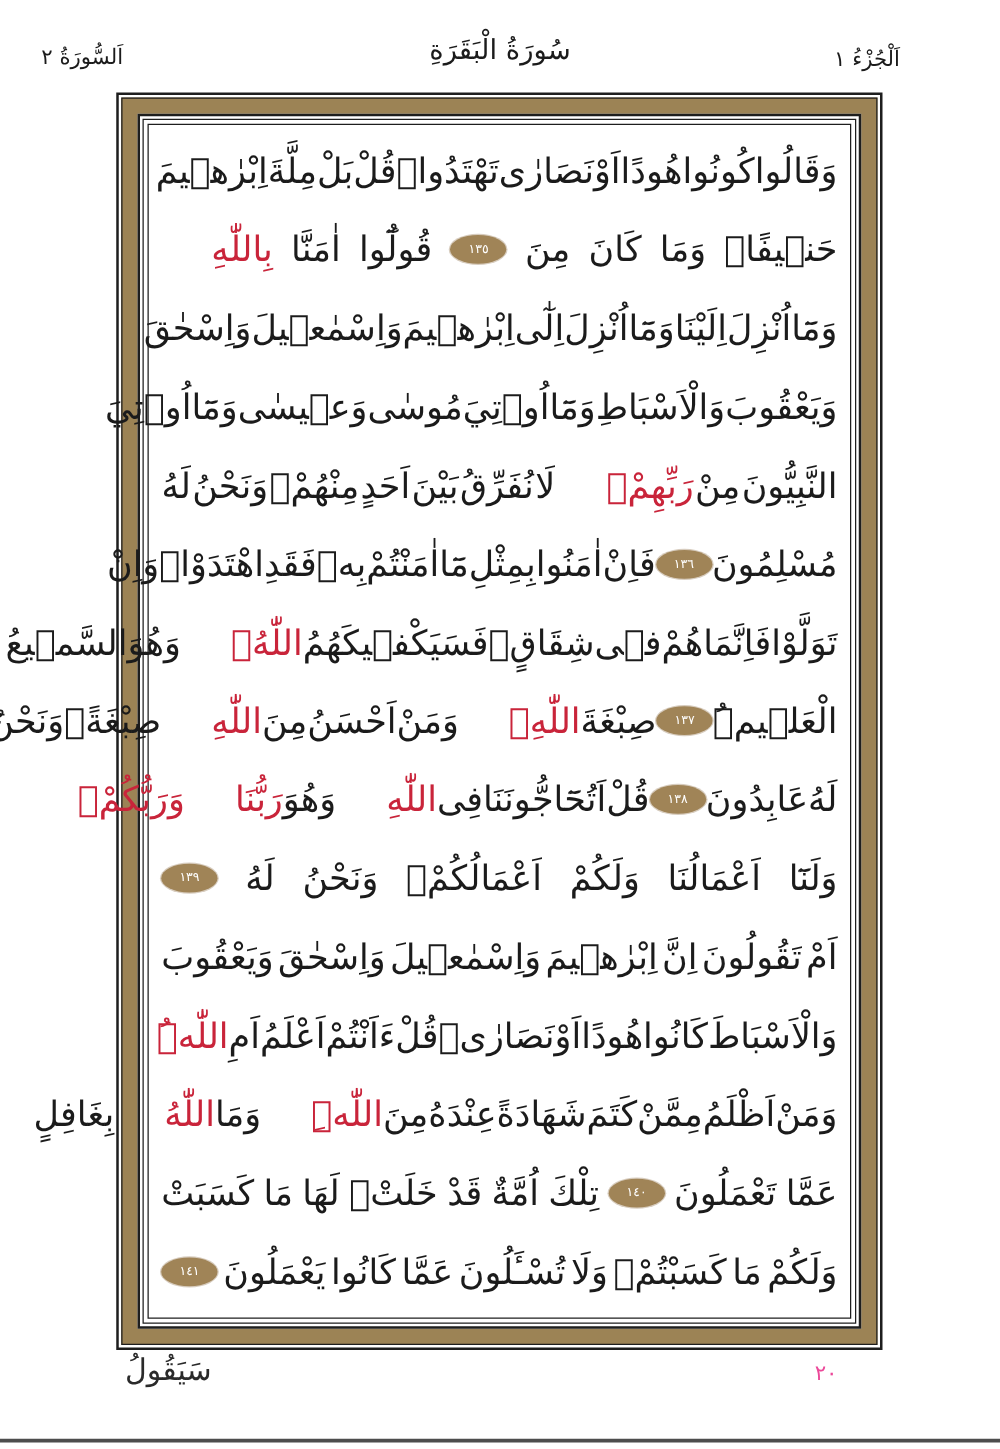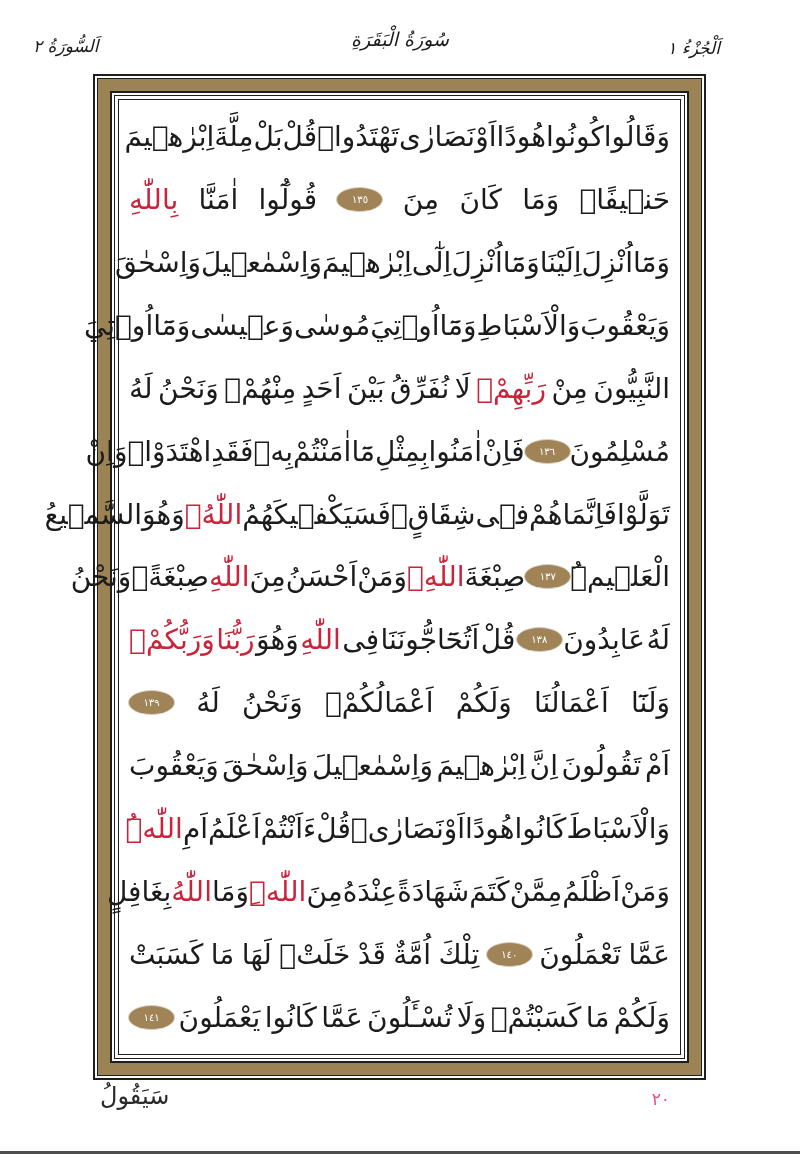--- a/index.html
+++ b/index.html
@@ -2,40 +2,40 @@
 <html lang="ar"><head>
 <meta charset="utf-8">
 <style>
   html,body{margin:0;padding:0;}
   body{background:#ffffff;font-family:"DejaVu Sans",sans-serif;}
   #page{
     position:relative;width:800px;height:1159px;background:#ffffff;overflow:hidden;
     --tan:#9c8355;--ink:#1b1b1b;--red:#c9243a;--marker:#a08457;
   }
   
-  .hdr{position:absolute;color:var(--ink);font-size:17px;direction:rtl;white-space:nowrap;font-style:italic;}
+  .hdr{position:absolute;color:var(--ink);font-size:17px;direction:rtl;white-space:nowrap;}
   .hdr-right{top:38px;right:80px;text-align:right;}
-  .hdr-center{top:28px;left:0;right:0;text-align:center;font-size:19px;}
+  .hdr-center{top:28px;left:0;right:0;text-align:center;font-size:22px;}
   .hdr-left{top:36px;left:33px;}
   
   .f1{position:absolute;left:93px;top:74px;width:613px;height:1006px;
       border:2px solid #1e1e1e;padding:2px;box-sizing:border-box;background:#fff;}
   .f2{width:100%;height:100%;border:1px solid #1e1e1e;background:var(--tan);
       padding:12px;box-sizing:border-box;}
   .f3{width:100%;height:100%;border:2px solid #1e1e1e;background:#fff;
       padding:2px;box-sizing:border-box;}
   .f4{width:100%;height:100%;border:1px solid #1e1e1e;padding:3px;box-sizing:border-box;}
   .f5{width:100%;height:100%;border:1px solid #1e1e1e;box-sizing:border-box;position:relative;}
   
   .qtext{position:absolute;left:10px;right:10px;top:6px;bottom:6px;
          display:flex;flex-direction:column;justify-content:space-between;}
   .qline{display:flex;direction:rtl;justify-content:space-between;align-items:center;
          height:61px;font-size:28px;color:var(--ink);white-space:nowrap;}
   .qline .word{display:inline-block;}
-  .qline .red{color:var(--red);}
+  .qline .red{color:var(--red);margin-left:40px;}
   .vmark{display:inline-flex;align-items:center;justify-content:center;
          width:45px;height:23px;border-radius:50%;background:var(--marker);
          color:#fff;font-size:10px;line-height:23px;flex:0 0 auto;
          box-shadow:0 0 0 1px rgba(140,110,70,.35);}
   
   .catchword{position:absolute;left:100px;top:1082px;font-size:24px;color:#2a2a2a;direction:rtl;text-align:center;}
   .pagenum{position:absolute;right:130px;top:1089px;font-size:17px;color:#ec4899;}
   .bottom-bar{position:absolute;left:0;right:0;top:1151px;height:3px;background:#4d4d4d;}
 </style>
 </head>

